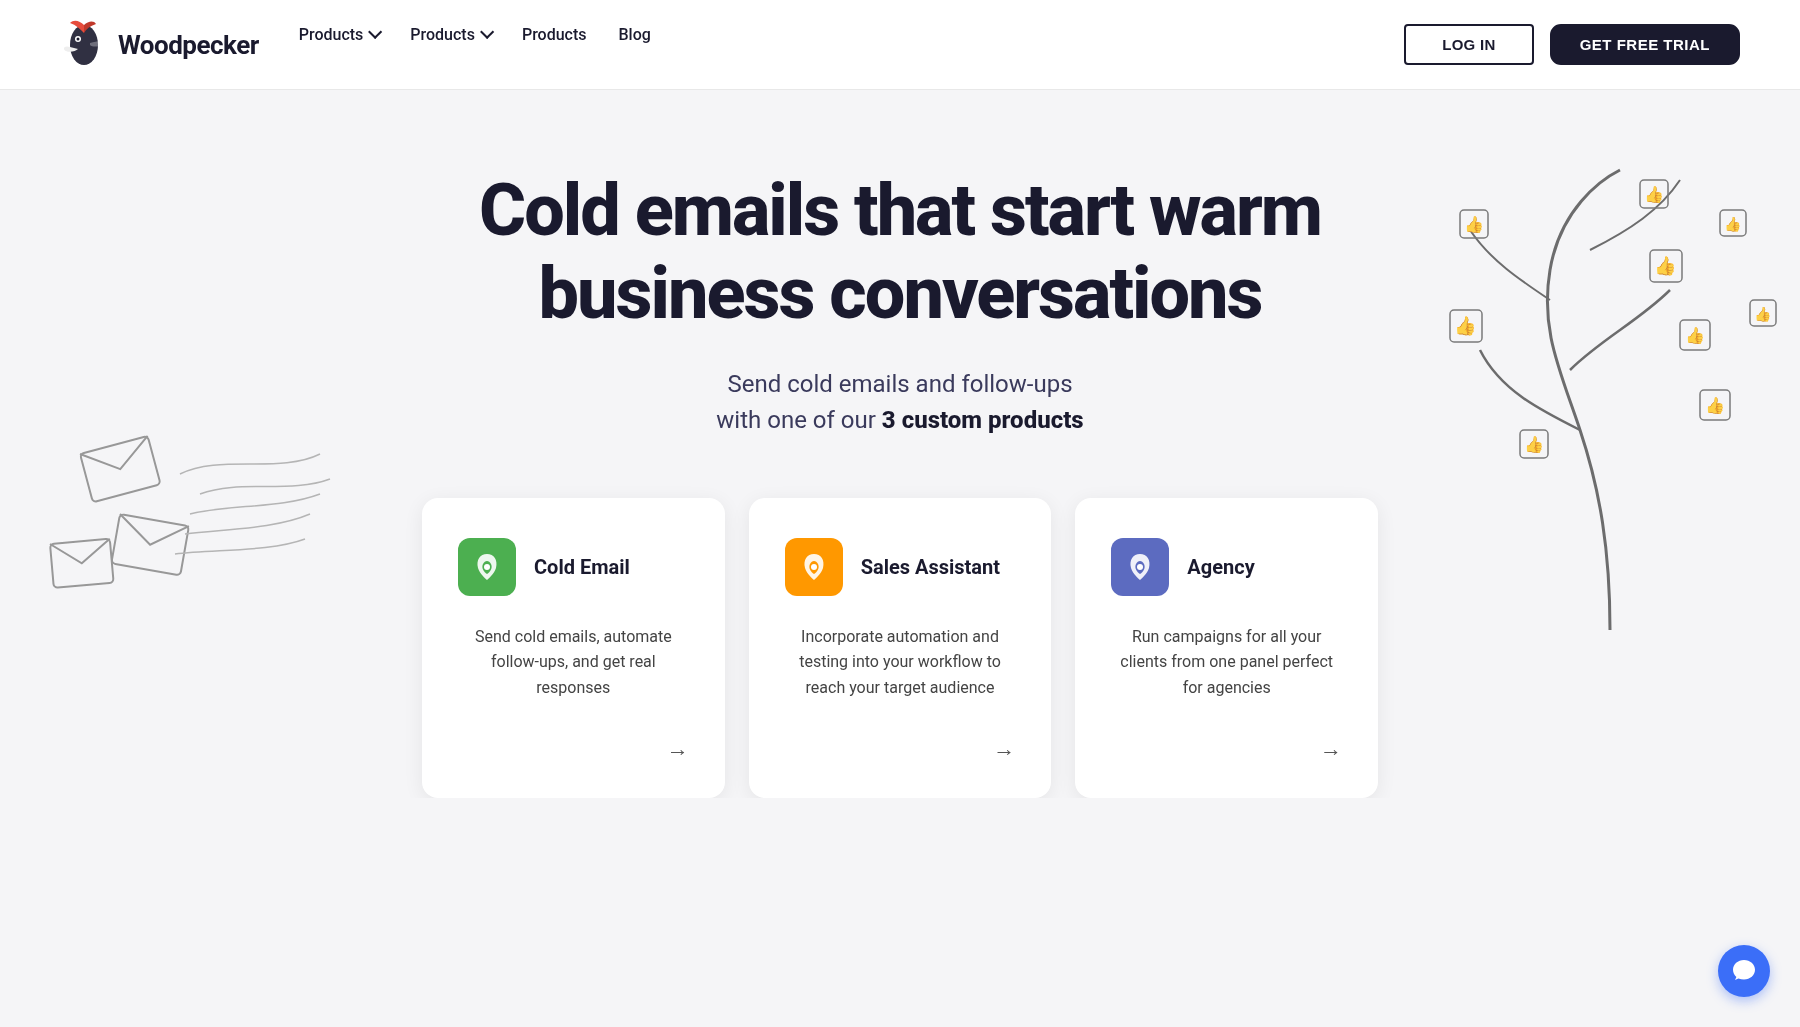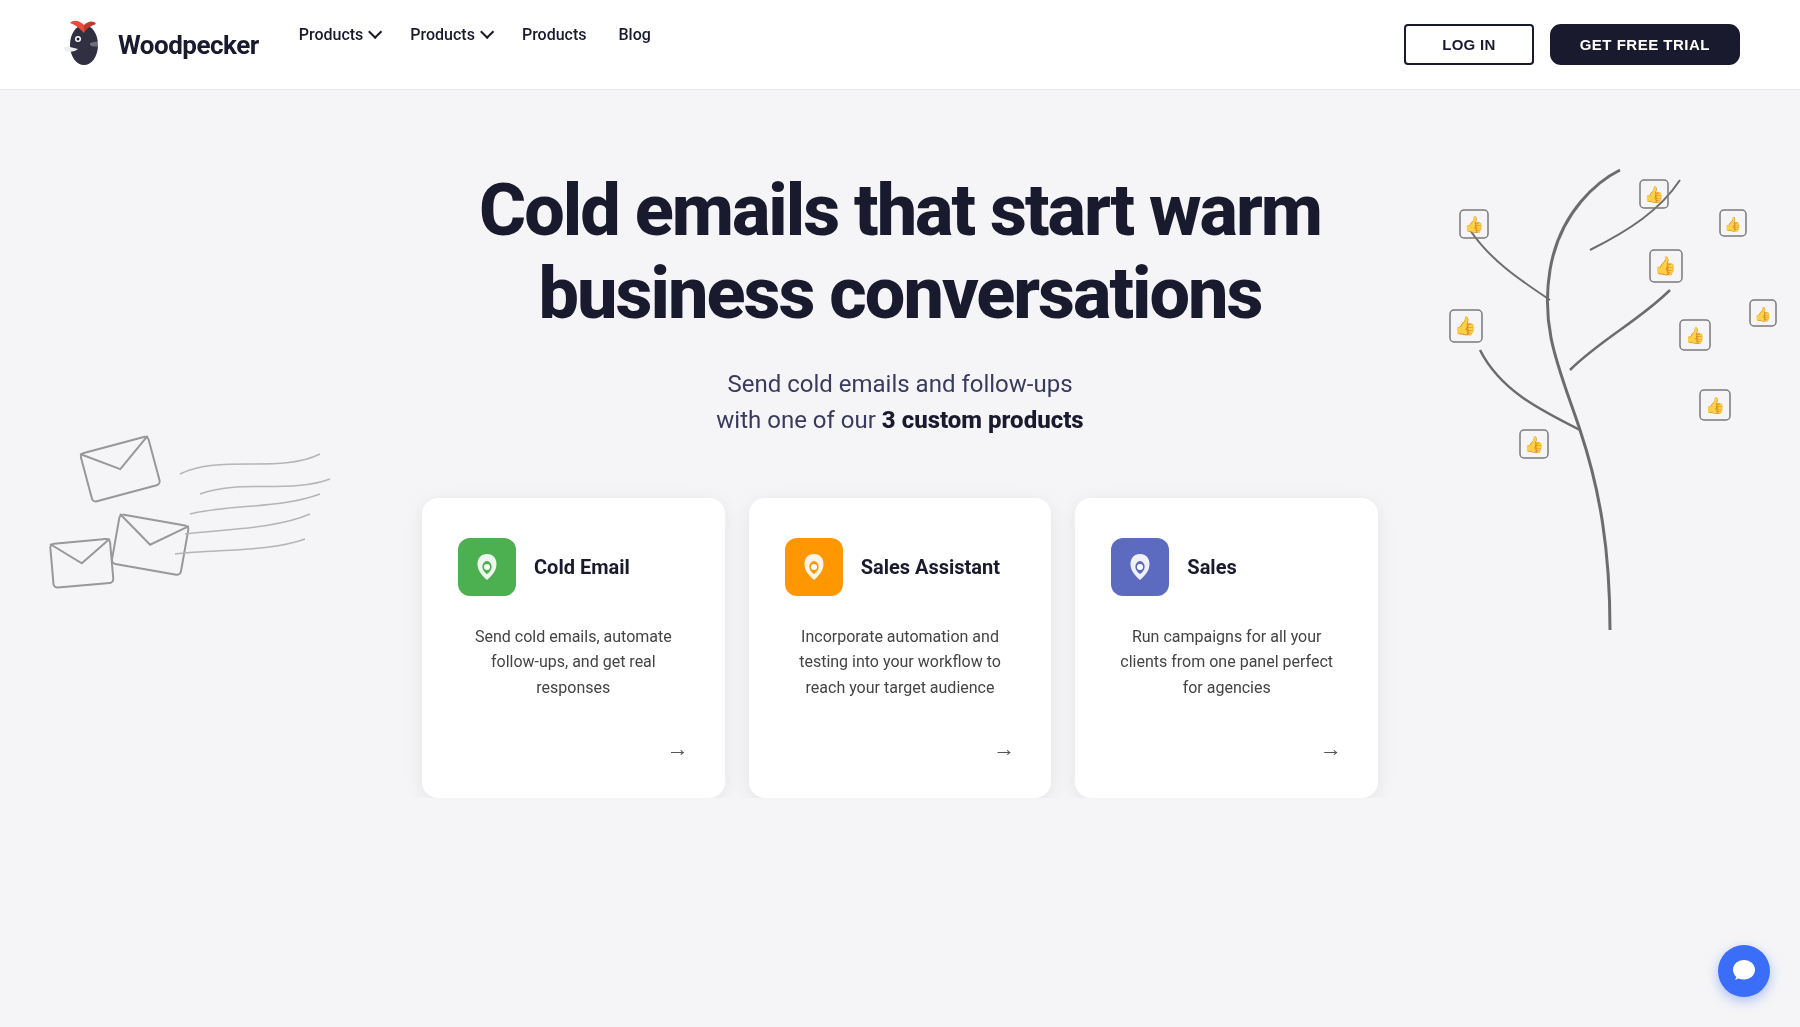--- a/index.html
+++ b/index.html
@@ -330,21 +330,21 @@
 
       <div class="card">
         <div class="card-header">
           <div class="card-icon card-icon-blue">
             <svg viewBox="0 0 34 34" fill="none" xmlns="http://www.w3.org/2000/svg">
               <path d="M17 4 C10 4, 6 10, 8 18 C10 24, 15 28, 17 30 C19 28, 24 24, 26 18 C28 10, 24 4, 17 4Z" fill="white" opacity="0.9"></path>
               <path d="M13 14 C15 10, 19 10, 21 14 C23 18, 20 22, 17 24 C14 22, 11 18, 13 14Z" fill="#5c6bc0"></path>
               <circle cx="17" cy="17" r="3" fill="white"></circle>
             </svg>
           </div>
-          <span class="card-title">Sales</span>
+          <span class="card-title">Agency</span>
         </div>
         <p class="card-desc">Run campaigns for all your clients from one panel perfect for agencies</p>
         <div class="card-arrow">
           <span>→</span>
         </div>
       </div>
     </div>
   </div>
 
   <div class="deco-left">

